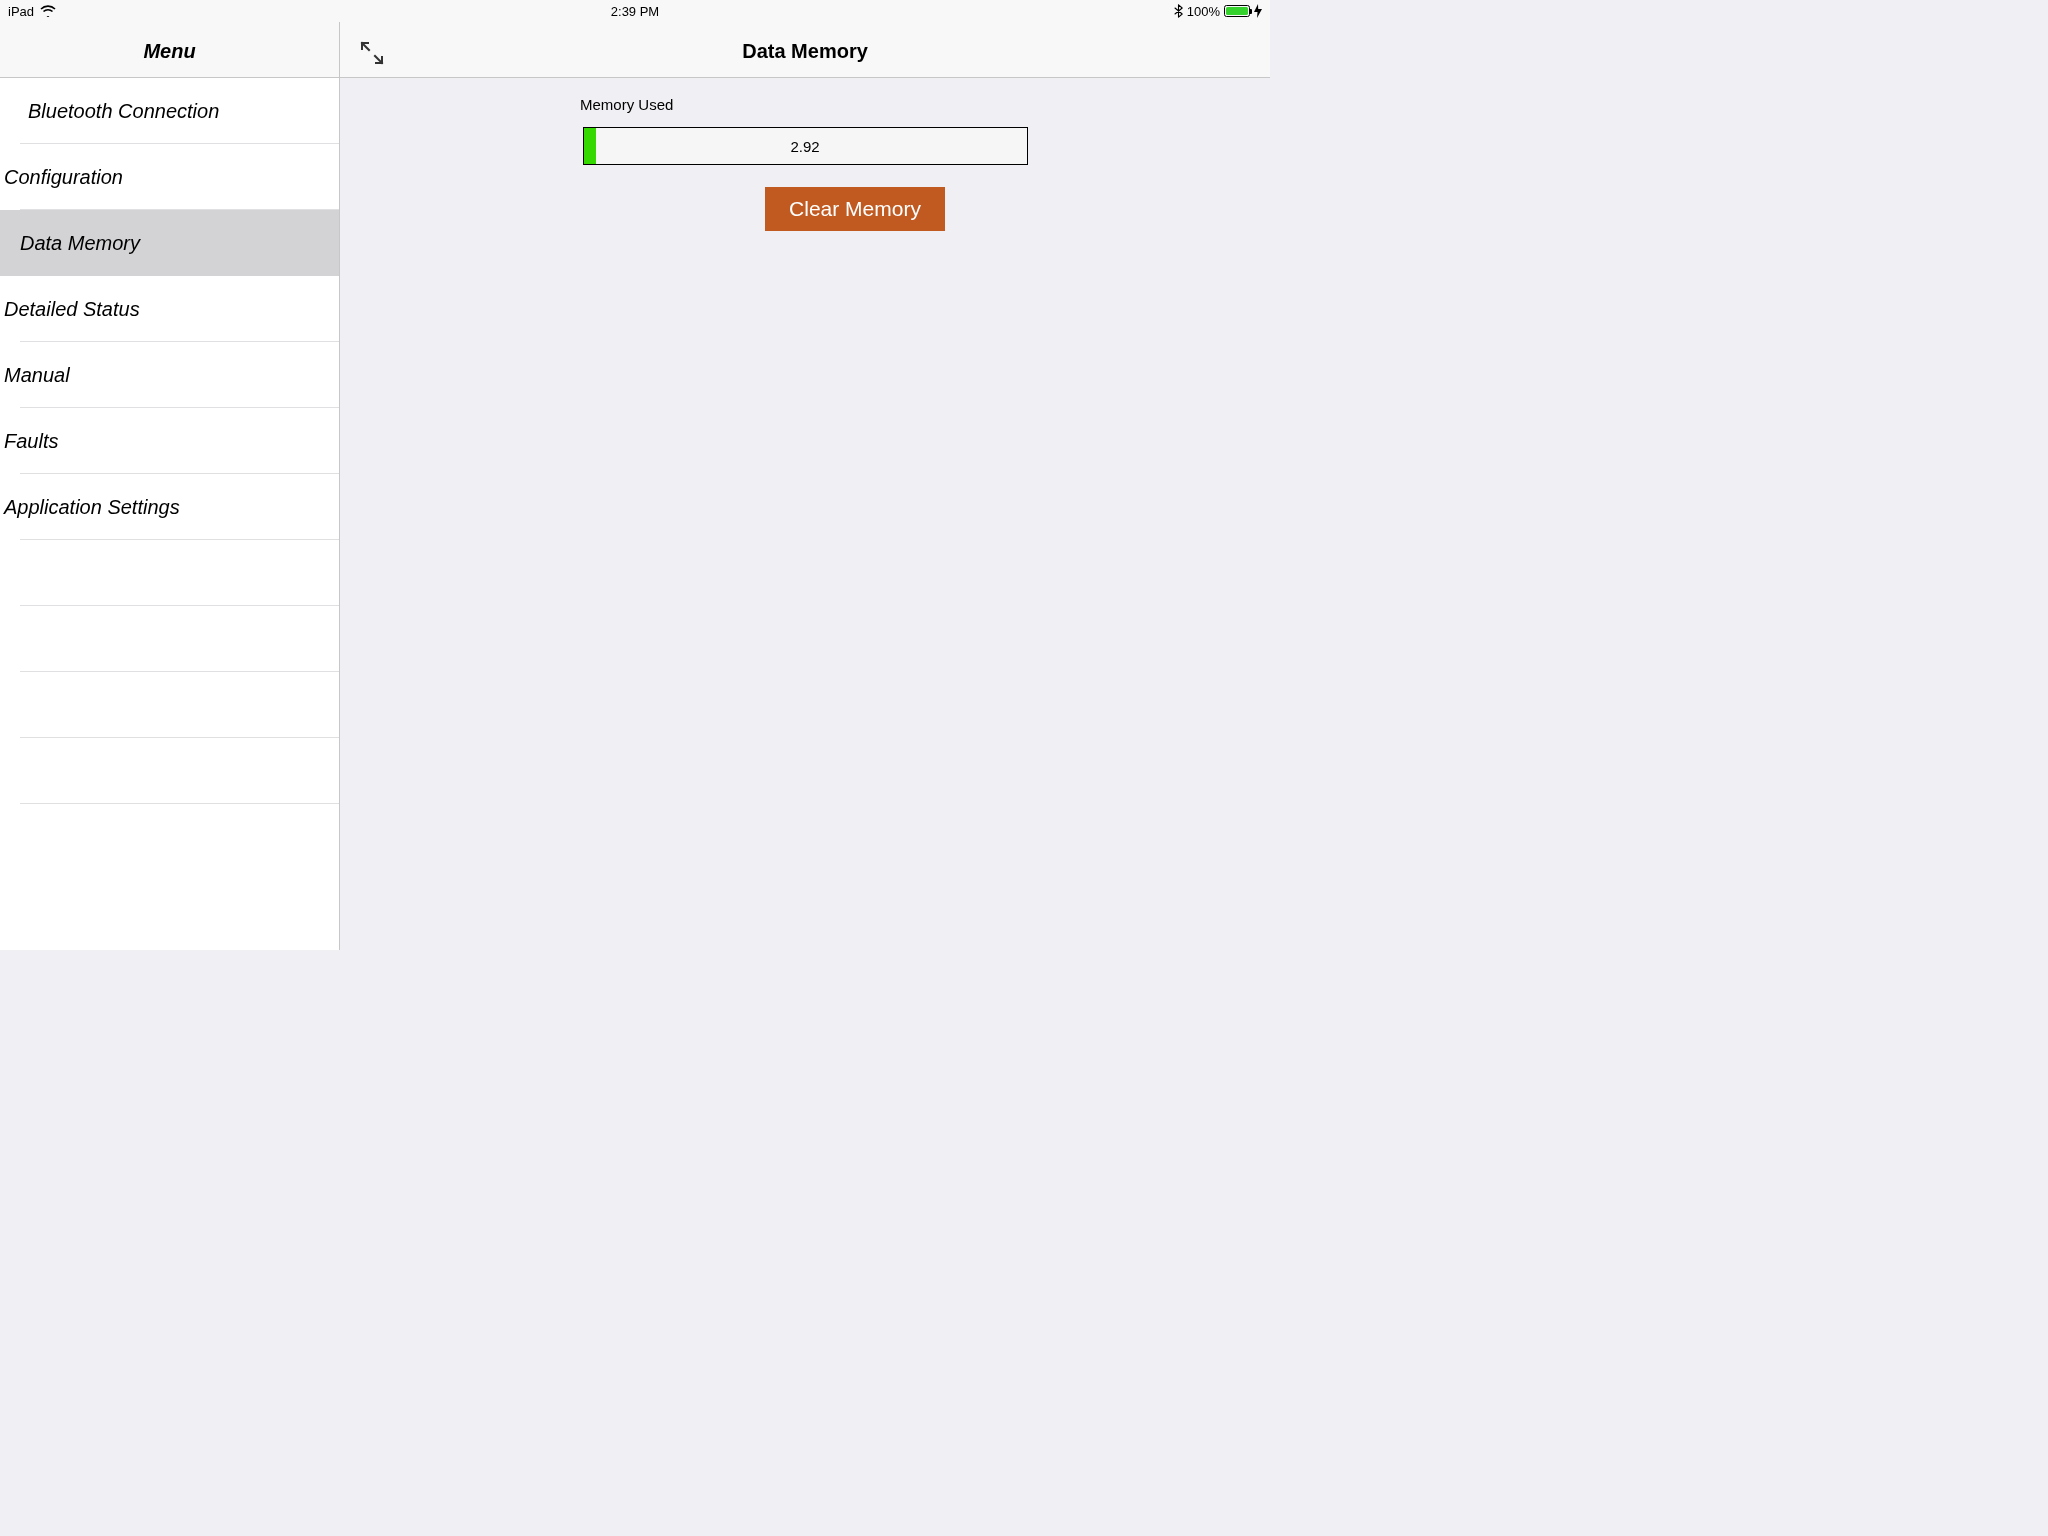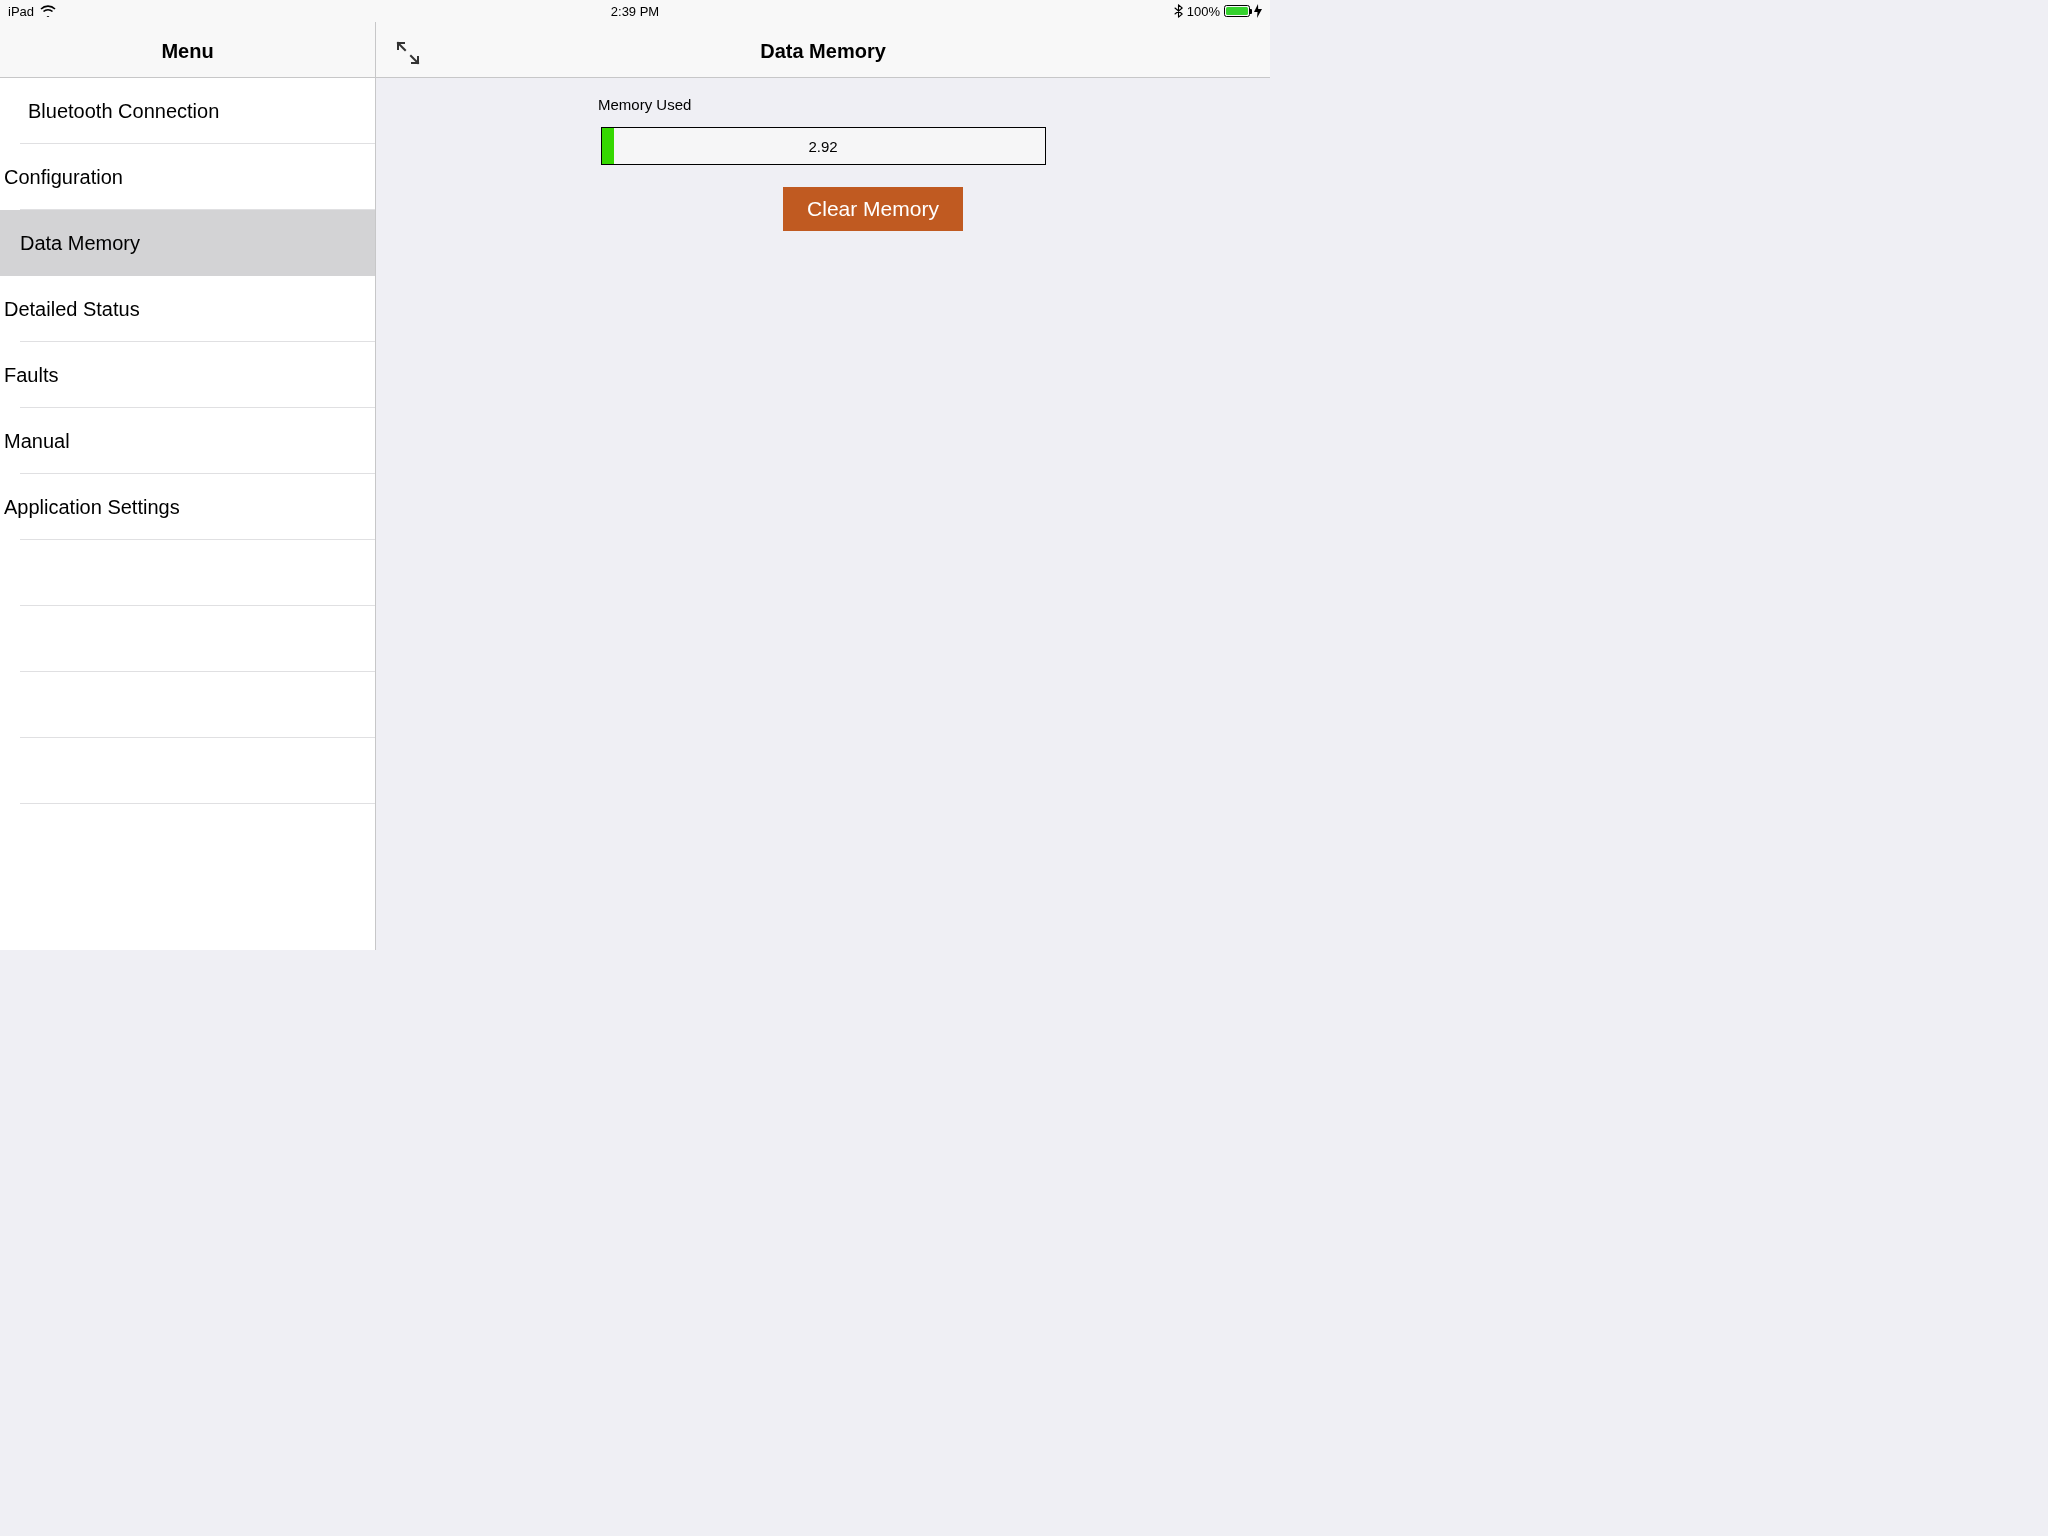--- a/index.html
+++ b/index.html
@@ -51,25 +51,26 @@
     border-radius: 1.5px;
   }
 
   
   .container {
     position: absolute;
     top: 0; left: 0; right: 0; bottom: 0;
     display: flex;
   }
   .sidebar {
-    width: 376px;
+    width: 340px;
     background: #fff;
     border-right: 1px solid #c7c7c8;
     display: flex;
     flex-direction: column;
+    font-style: italic;
   }
   .sidebar-header {
     height: 78px;
     background: #f8f8f8;
     border-bottom: 1px solid #c7c7c8;
     display: flex;
     align-items: flex-end;
     justify-content: center;
     padding-bottom: 14px;
   }
@@ -213,24 +214,24 @@
         <li class="menu-item">
           <span>Configuration</span>
         </li>
         <li class="menu-item selected">
           <span>Data Memory</span>
         </li>
         <li class="menu-item">
           <span>Detailed Status</span>
         </li>
         <li class="menu-item">
+          <span>Manual</span>
+        </li>
+        <li class="menu-item">
           <span>Faults</span>
-        </li>
-        <li class="menu-item">
-          <span>Manual</span>
         </li>
         <li class="menu-item">
           <span>Application Settings</span>
         </li>
         <li class="menu-item empty"></li>
         <li class="menu-item empty"></li>
         <li class="menu-item empty"></li>
         <li class="menu-item empty"></li>
       </ul>
   </div>

